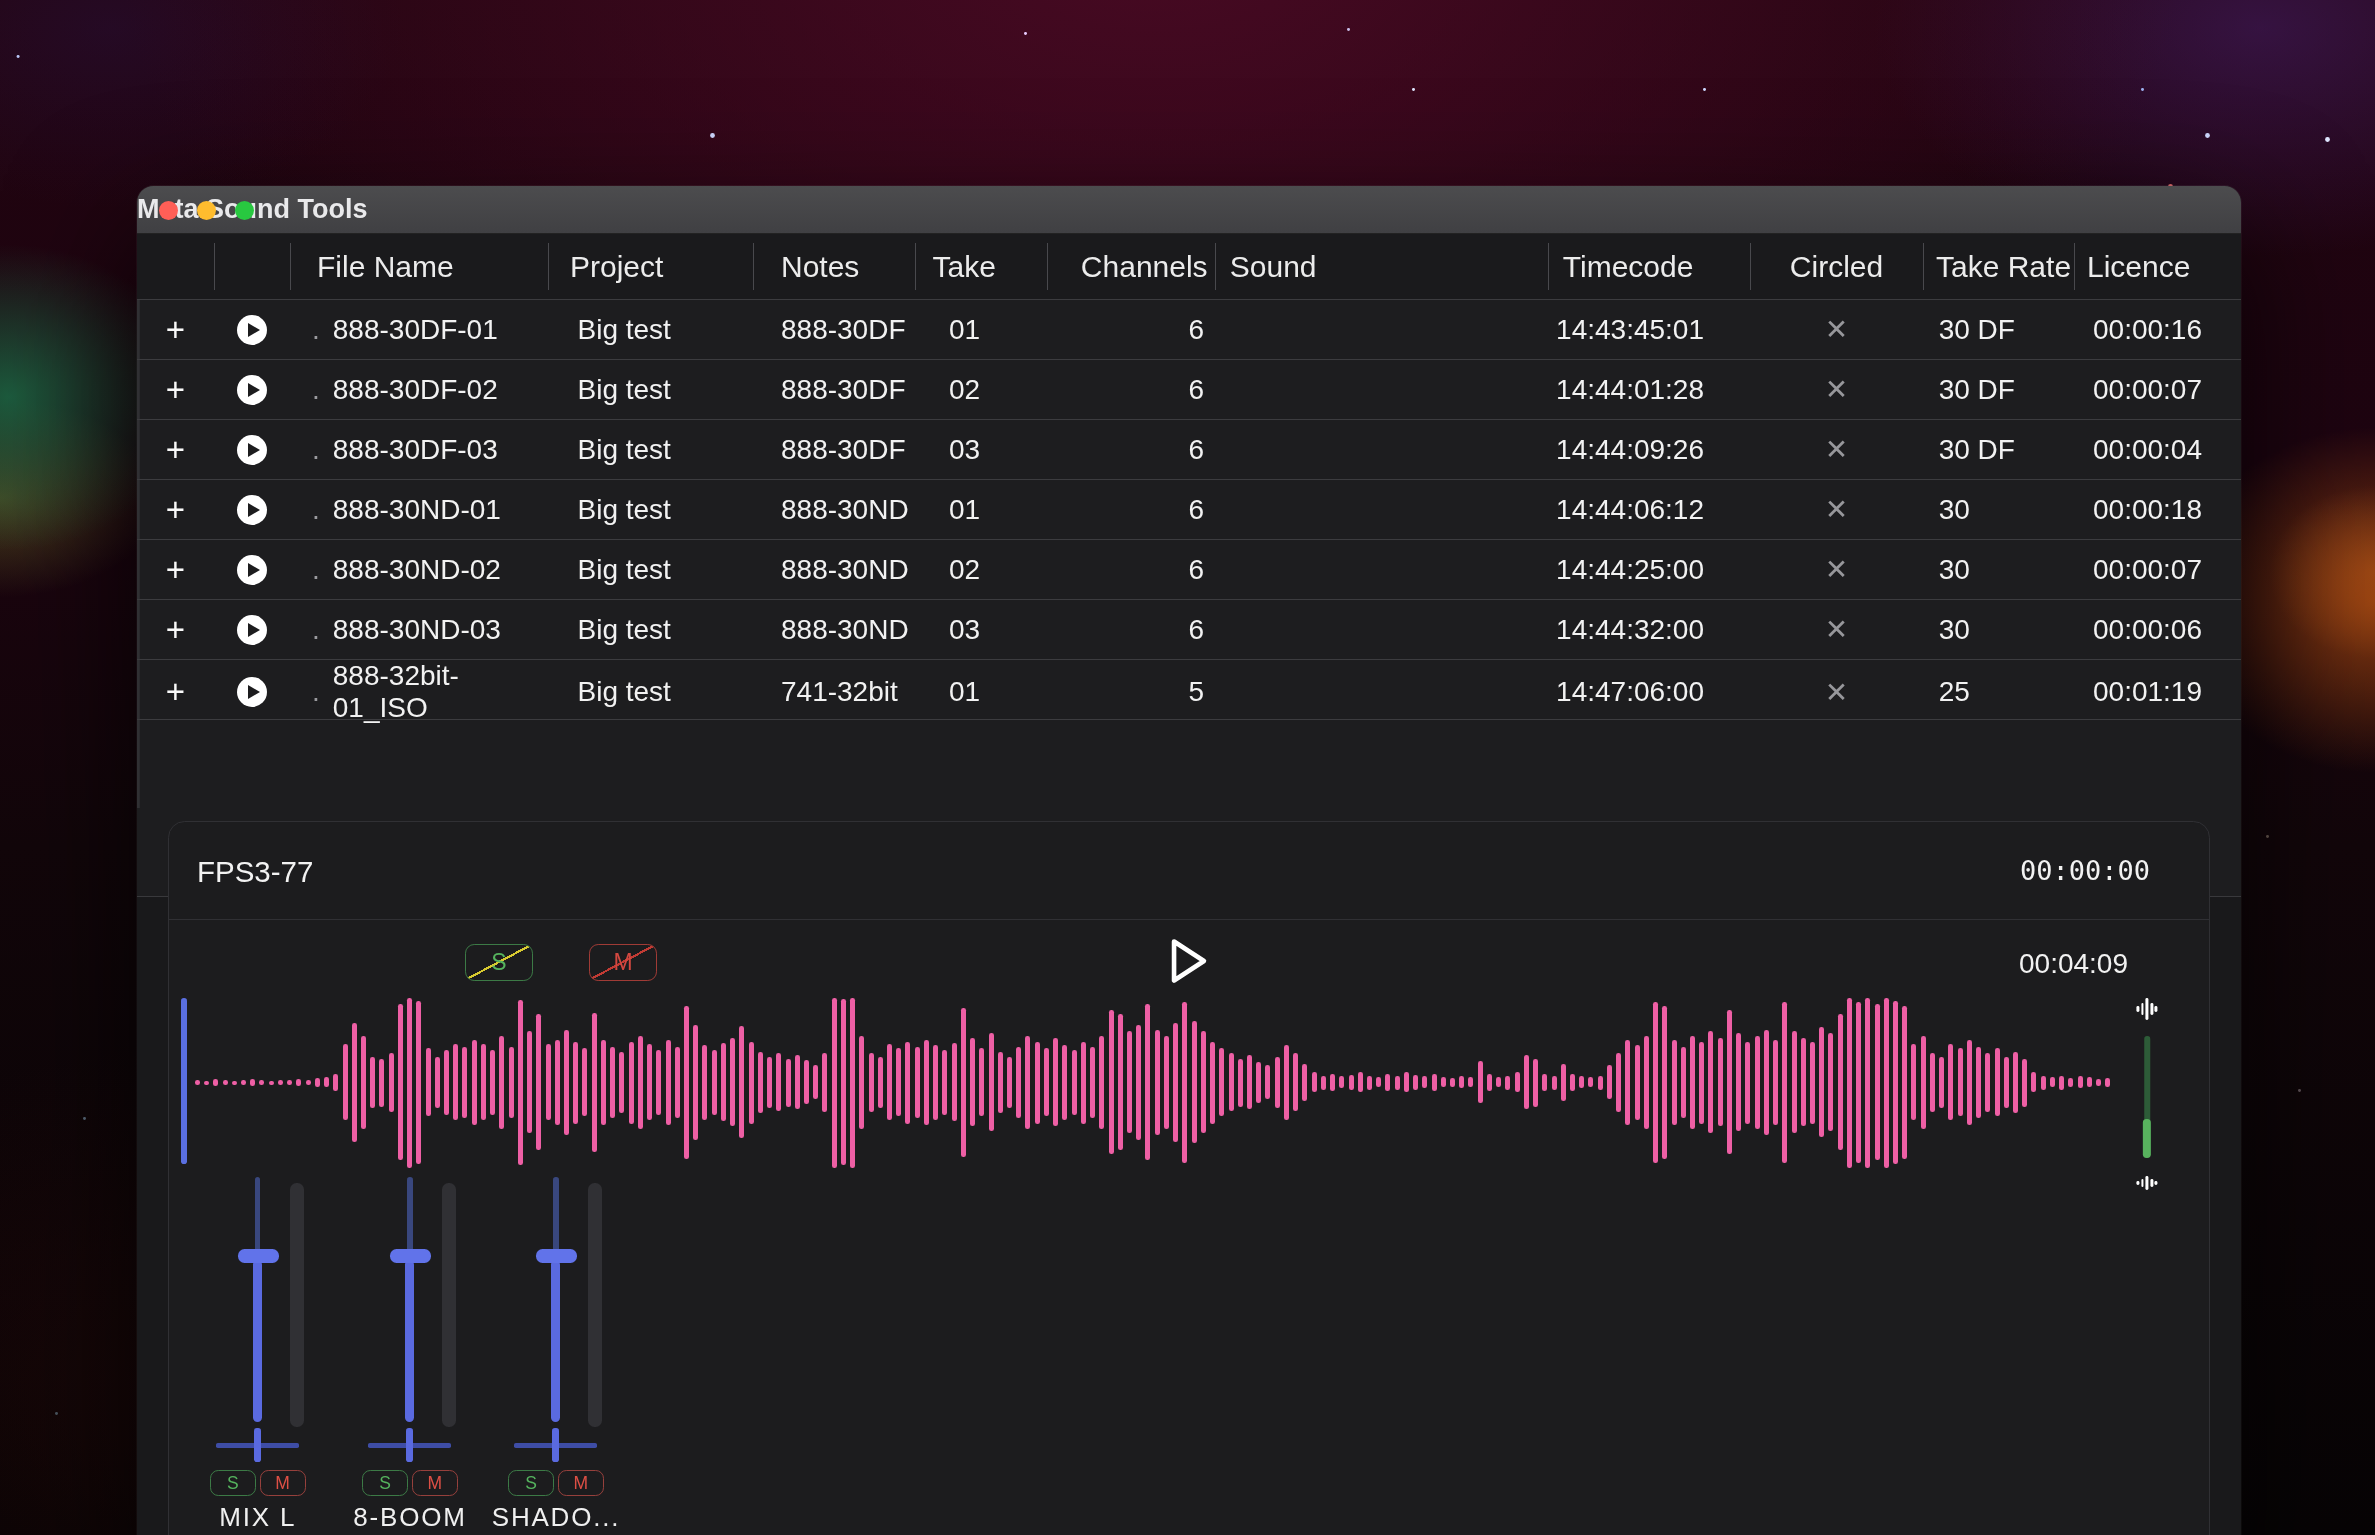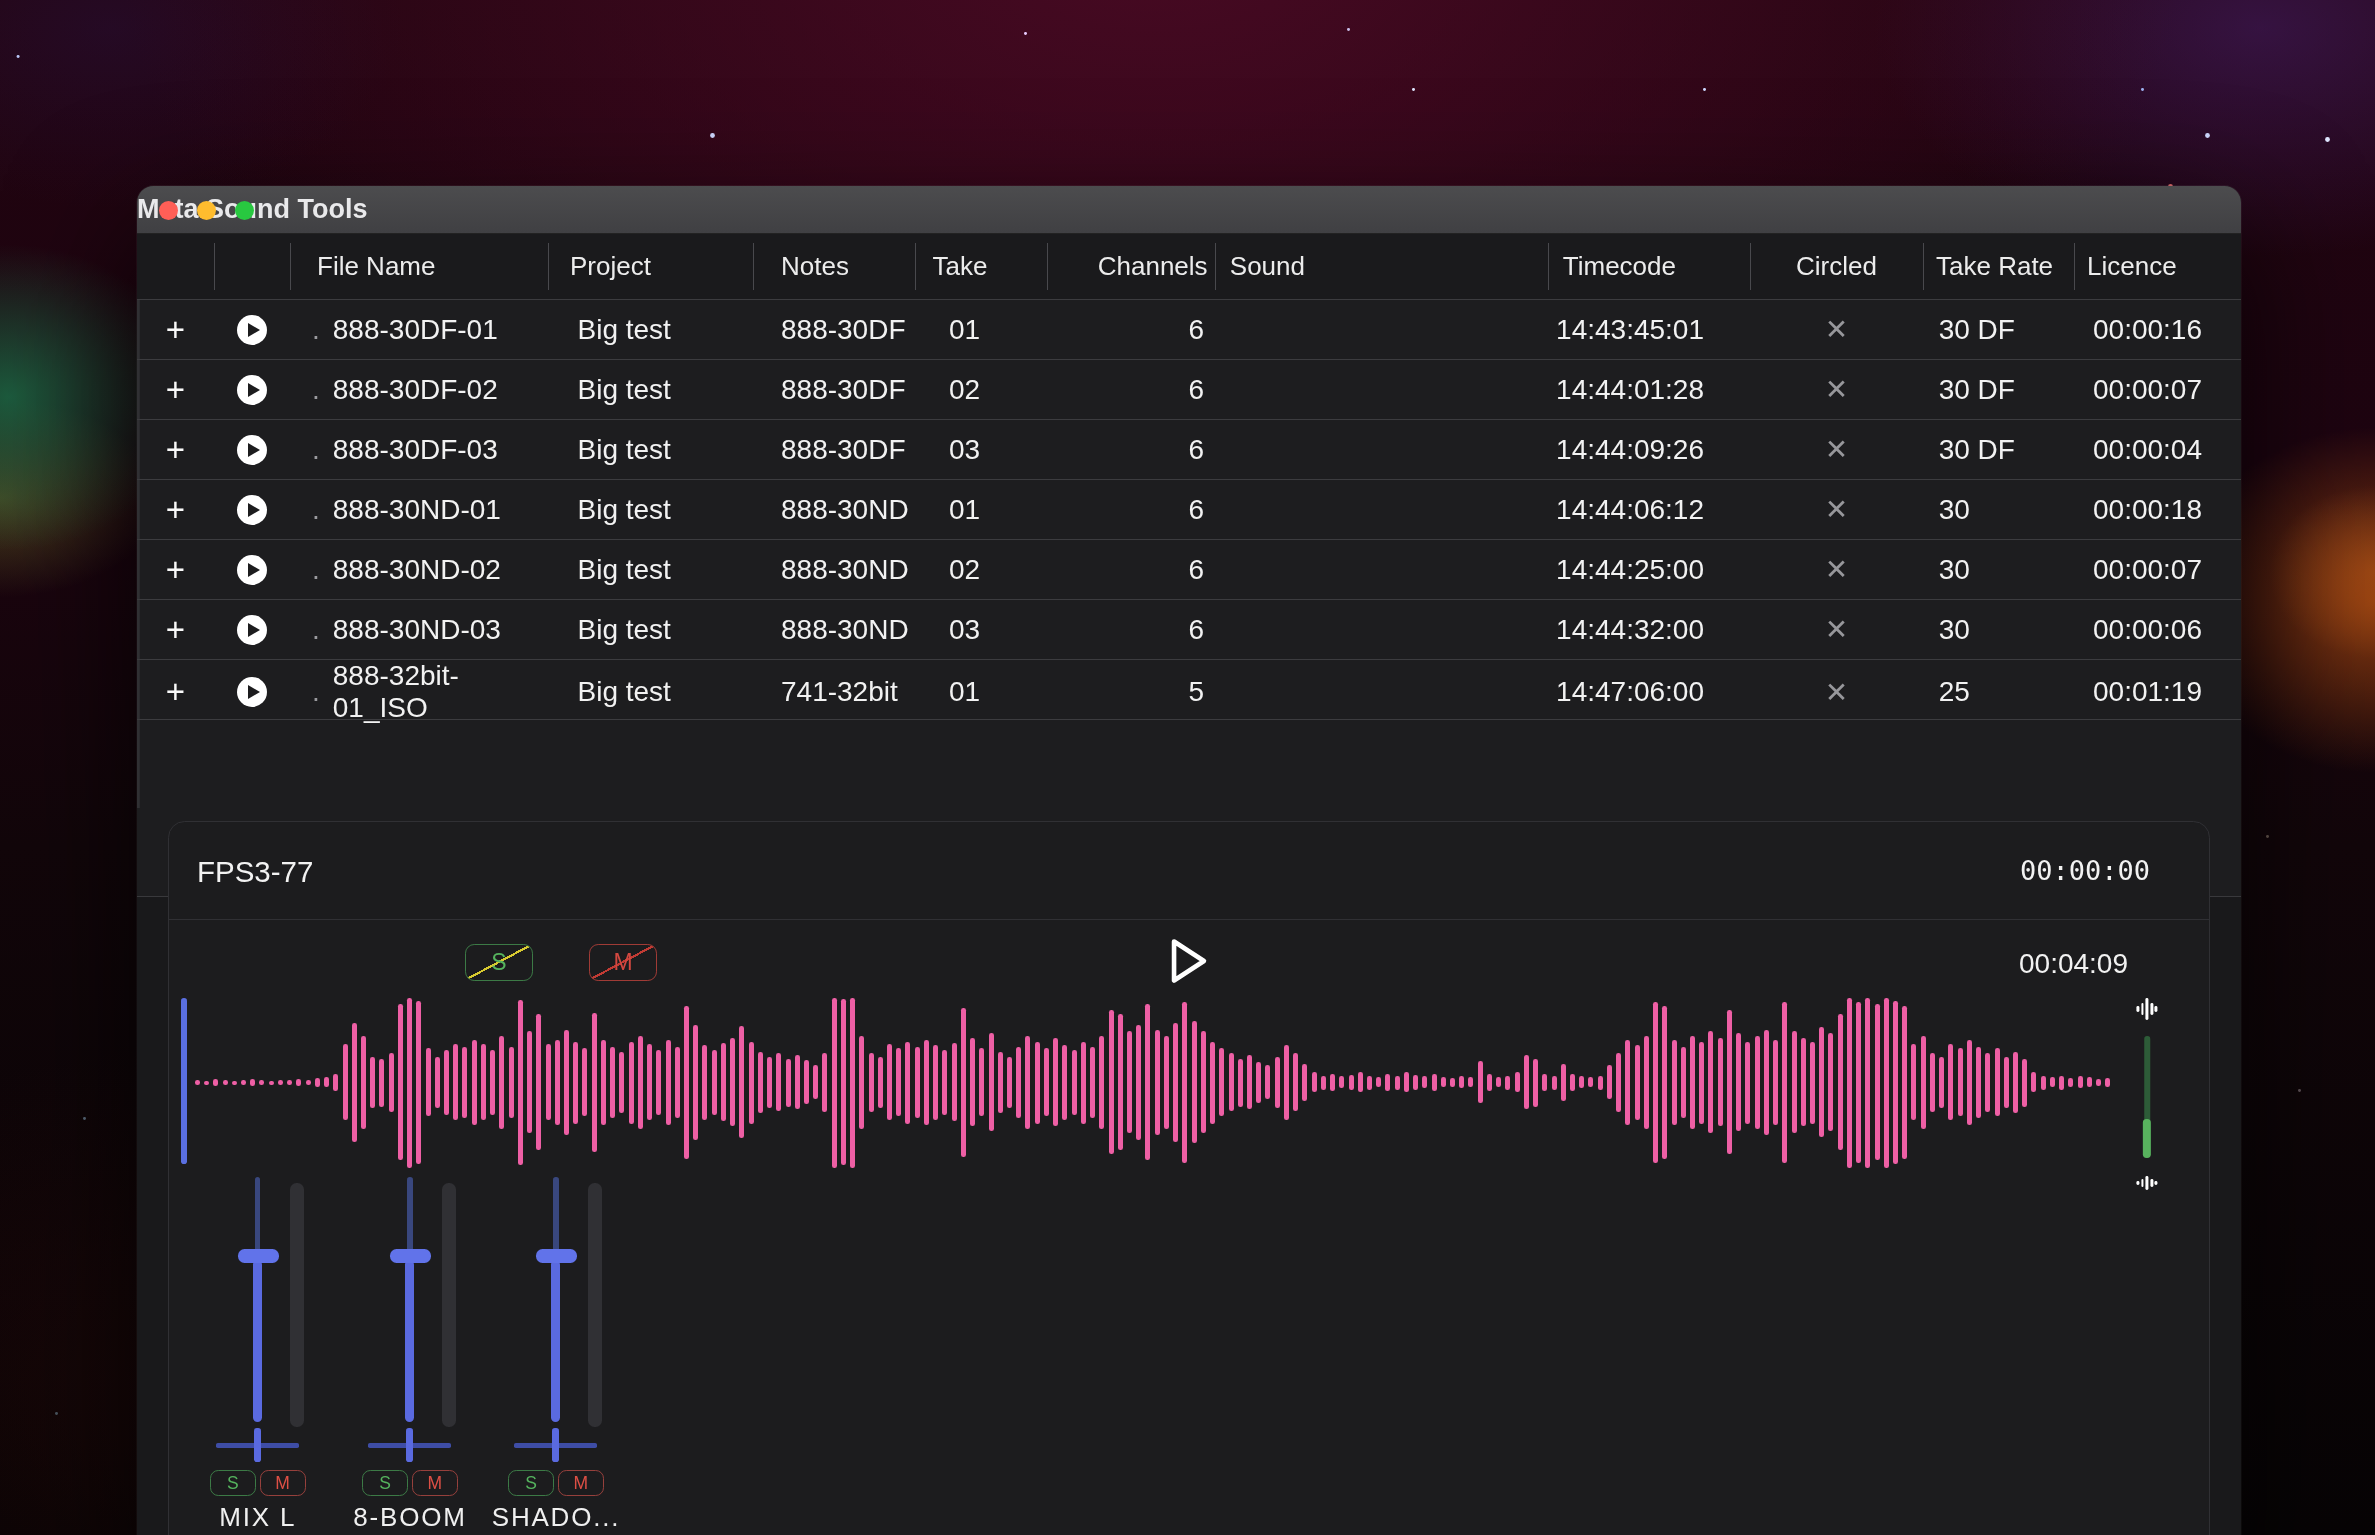--- a/index.html
+++ b/index.html
@@ -52,21 +52,21 @@
   }
   .traffic { position:absolute; left:22px; top:14.8px; display:flex; gap:18.5px; }
   .light { width:19.4px; height:19.4px; border-radius:50%; }
   .title { font-size:27px; font-weight:bold; color:#e9e9eb; }
   
   .table-section { position:absolute; left:0; top:48px; right:0; height:574px; background:#1d1d1f;
     box-shadow: inset 2.8px 0 0 #303033; }
   .thead {
     position:absolute; left:0; top:0; right:0; height:66px; background:#1a1a1c;
     display:grid; grid-template-columns:77px 76px 258px 205px 162px 132px 168px 333px 202px 173px 151px 167px;
-    border-bottom:0.9px solid #3c3c3f; font-size:26px; color:#ececec;
+    border-bottom:0.9px solid #3c3c3f; font-size:30px; color:#ececec;
   }
   .hcell { position:relative; display:flex; align-items:center; }
   .hcell:not(:first-child)::before { content:""; position:absolute; left:0; top:9.2px; bottom:9.2px; width:0.9px; background:#49494d; }
   .rows { position:absolute; left:0; top:66px; right:0; bottom:0; }
   .trow {
     height:60px; display:grid;
     grid-template-columns:77px 76px 258px 205px 162px 132px 168px 333px 202px 173px 151px 167px;
     border-bottom:0.9px solid #3c3c3f; font-size:28px; color:#f2f2f2; align-items:center;
   }
   .cell { display:flex; align-items:center; height:100%; }

